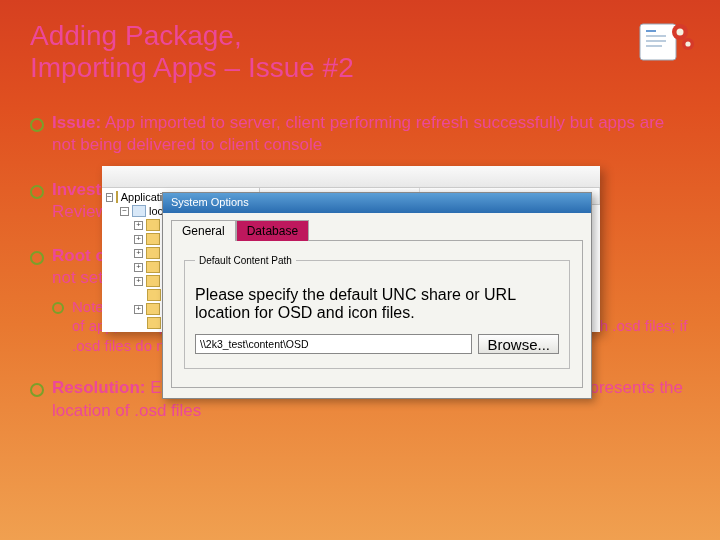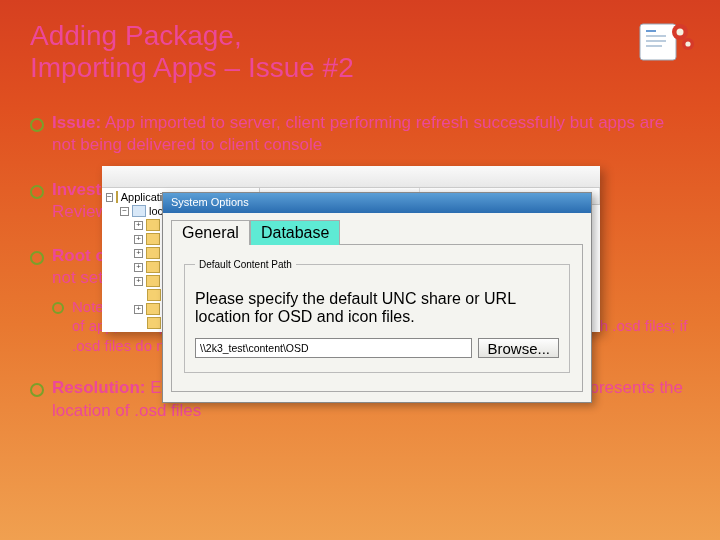--- a/index.html
+++ b/index.html
@@ -143,27 +143,27 @@
     height: 20px;
     background: linear-gradient(180deg, #5a9ed6 0%, #2a6cb0 100%);
     color: #fff;
     font-size: 11px;
     padding: 3px 8px;
   }
   .tabs {
     display: flex;
     padding: 6px 8px 0 8px;
     gap: 0;
-    font-size: 16px;
+    font-size: 12px;
   }
   .tab {
     padding: 3px 10px;
     border: 1px solid #aaa;
     border-bottom: none;
-    background: #5eead4;
+    background: #be185d;
     position: relative;
     top: 1px;
   }
   .tab.active {
     background: #f4f4f0;
     z-index: 2;
   }
   .tab-body {
     margin: 0 8px 10px 8px;
     border: 1px solid #aaa;

